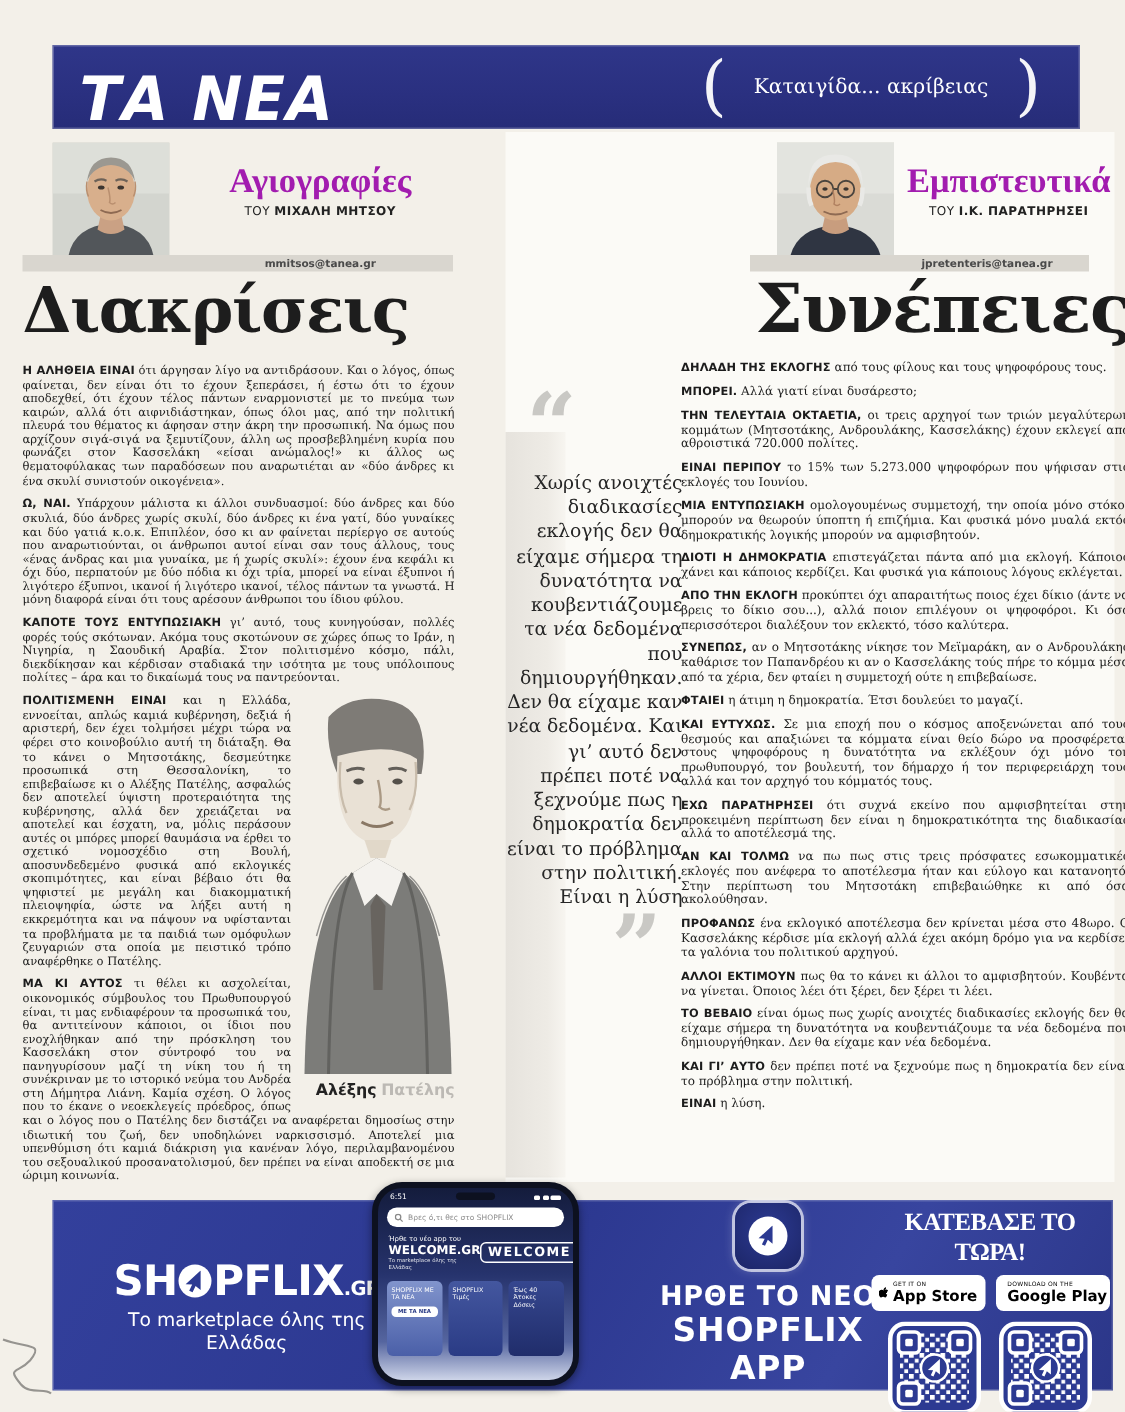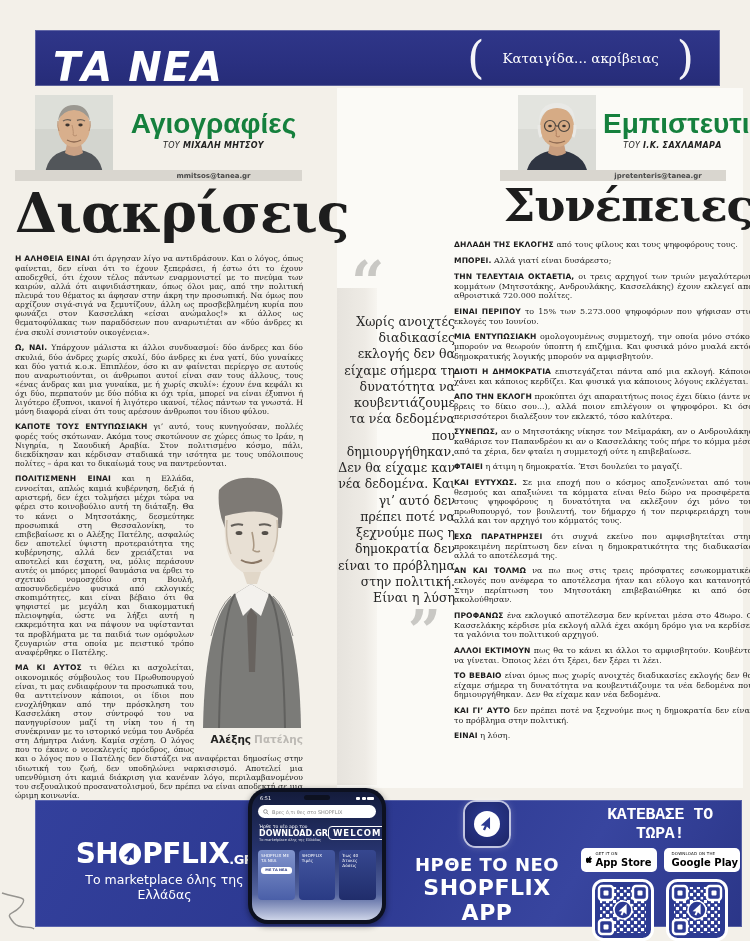--- a/index.html
+++ b/index.html
@@ -31,36 +31,36 @@
   
   .right-panel{left:337px;top:88px;width:406px;height:700px;background:#fbfaf6;}
   .right-gutter{left:337px;top:288px;width:40px;height:497px;
     background:linear-gradient(90deg,#e6e3dd, #eeebe5 70%, #f7f5f0);}
 
   
   .author-block{height:86px;}
   .author-photo{position:absolute;top:0;width:78px;height:80px;overflow:hidden;background:#d9d9d4;}
   .author-right{position:absolute;top:14px;text-align:center;}
   .section-title{
-    font-family:Liberation Sans, sans-serif;font-weight:700;font-size:28px;color:#15803d;line-height:1.05;
-  }
-  .byline{font-family:"DejaVu Sans",sans-serif;font-size:8px;color:#222;margin-top:3px;letter-spacing:.3px;font-style:italic;}
+    font-family:Liberation Serif, serif;font-weight:700;font-size:23px;color:#a21caf;line-height:1.05;
+  }
+  .byline{font-family:"DejaVu Sans",sans-serif;font-size:8px;color:#222;margin-top:3px;letter-spacing:.3px;}
   .byline b{font-weight:800;}
   .email-band{
     position:absolute;bottom:0;height:11px;background:#d9d6cf;
     font-family:"DejaVu Sans",sans-serif;font-size:7px;font-weight:700;color:#4a4a4a;
     display:flex;align-items:center;
   }
 
   
   .headline{
     font-family:"DejaVu Serif",serif;font-weight:700;color:#1d1d1d;
     line-height:1;margin:0 0 14px 0;letter-spacing:-1px;
   }
-  .headline.left{font-size:54px;}
+  .headline.left{font-size:42px;}
   .headline.right{font-size:45px;text-align:right;margin-bottom:12px;}
   .body-text{font-size:8px;line-height:1.18;color:#1c1c1c;text-align:justify;}
   .body-text p.para{margin:0 0 6px 0;}
   .lead{font-family:"DejaVu Sans",sans-serif;font-weight:800;font-size:7.6px;letter-spacing:.1px;}
   .left .body-text{font-size:7.7px;}
 
   .portrait-float{float:right;width:102px;margin:2px 0 2px 7px;}
   .portrait-caption{margin-top:3px;text-align:right;font-family:"DejaVu Sans",sans-serif;font-size:10.5px;}
   .portrait-caption .cap-bold{font-weight:800;color:#222;}
   .portrait-caption .cap-light{font-weight:700;color:#bcb9b4;margin-left:3px;}
@@ -109,31 +109,31 @@
     font-family:"DejaVu Sans",sans-serif;font-size:8.5px;letter-spacing:1px;font-weight:600;}
   .cards-row{display:flex;gap:4px;padding:5px 6px 0;}
   .mini-card{width:38px;height:50px;border-radius:4px;color:#fff;font-family:"DejaVu Sans",sans-serif;
     font-size:4.2px;line-height:1.25;padding:3px;box-sizing:border-box;}
   .mini-card.c1{background:linear-gradient(180deg,#8194cc,#4a5fa8);}
   .mini-card.c2{background:linear-gradient(180deg,#44579f,#2a3b85);}
   .mini-card.c3{background:linear-gradient(180deg,#36478f,#202d6b);}
   .mini-badge{margin-top:4px;background:#fff;color:#2a3b85;border-radius:3px;font-size:3.6px;
     text-align:center;padding:1px 0;font-weight:700;}
 
-  .ad-promo{position:absolute;left:377px;top:2px;width:150px;text-align:center;color:#fff;}
+  .ad-promo{position:absolute;left:402px;top:2px;width:150px;text-align:center;color:#fff;}
   .app-icon{width:44px;height:44px;margin:0 auto;border-radius:11px;
     background:radial-gradient(circle at 50% 40%,#2c3a92,#1c2566);
     box-shadow:0 0 0 2px rgba(255,255,255,.65),0 0 8px rgba(255,255,255,.35);
     display:flex;align-items:center;justify-content:center;}
   .app-icon .dot{width:26px;height:26px;border-radius:50%;background:#fff;display:flex;align-items:center;justify-content:center;}
   .promo-line1{font-family:"DejaVu Sans",sans-serif;font-size:18px;font-weight:600;margin-top:8px;letter-spacing:.5px;}
   .promo-line2{font-family:"DejaVu Sans",sans-serif;font-size:22px;font-weight:800;letter-spacing:.5px;}
 
   .ad-right{position:absolute;left:545px;top:5px;width:160px;color:#fff;}
-  .ad-cta{font-family:Liberation Mono, monospace;font-size:16.5px;font-weight:800;text-align:center;letter-spacing:-.3px;}
+  .ad-cta{font-family:Liberation Serif, serif;font-size:16.5px;font-weight:800;text-align:center;letter-spacing:-.3px;}
   .badges-row{display:flex;gap:7px;justify-content:center;margin-top:5px;}
   .store-badge{width:76px;height:24px;background:#fff;border-radius:5px;display:flex;align-items:center;gap:3px;
     padding:0 5px;box-sizing:border-box;color:#000;}
   .store-badge .txt{display:flex;flex-direction:column;line-height:1.1;font-family:"DejaVu Sans",sans-serif;justify-content:center;}
   .store-badge .small{font-size:4px;letter-spacing:.2px;}
   .store-badge .big{font-size:10px;font-weight:700;white-space:nowrap;}
   .qr-row{display:flex;gap:12px;justify-content:center;margin-top:7px;}
 
   .scribble{left:0;top:885px;}
 </style>
@@ -209,21 +209,21 @@
       <ellipse cx="32" cy="31" rx="1.8" ry="1.2" fill="#3c3530"></ellipse>
       <ellipse cx="46" cy="31" rx="1.8" ry="1.2" fill="#3c3530"></ellipse>
       <path d="M37,31 q2,8 1,10 q2,2 4,0" stroke="#b08060" fill="none"></path>
       <path d="M31,46 q8,4 16,0" stroke="#8e6a52" stroke-width="1.3" fill="none"></path>
     </svg>
   </div>
   <div class="author-right" style="left:148px;width:139px;">
     <div class="section-title">Εμπιστευτικά</div>
     <div class="byline">
       <span>ΤΟΥ</span>
-      <b>Ι.Κ. ΣΑΧΛΑΜΑΡΑ</b>
+      <b>Ι.Κ. ΠΑΡΑΤΗΡΗΣΕΙ</b>
     </div>
   </div>
   <div class="email-band" style="left:45px;right:16px;justify-content:center;padding-left:90px;">
     <span>jpretenteris@tanea.gr</span>
   </div>
 </div>
 
 <div class="abs left" style="left:15px;top:186px;width:288px;">
   <h1 class="headline left">Διακρίσεις</h1>
   <div class="body-text">
@@ -342,21 +342,21 @@
       <div class="search-pill">
         <svg width="6" height="6" viewBox="0 0 10 10">
             <circle cx="4" cy="4" r="3" fill="none" stroke="#888" stroke-width="1.4"></circle>
             <path d="M6.3,6.3 L9,9" stroke="#888" stroke-width="1.4"></path>
           </svg>
         <span>Βρες ό,τι θες στο SHOPFLIX</span>
       </div>
       <div class="promo-row">
         <div class="promo-left">
           <div class="promo-small">Ήρθε το νέο app του</div>
-          <div class="promo-brand">DOWNLOAD.GR</div>
+          <div class="promo-brand">WELCOME.GR</div>
           <div class="promo-sub">Το marketplace όλης της Ελλάδας</div>
         </div>
         <div class="welcome-box">WELCOME</div>
       </div>
       <div class="cards-row">
         <div class="mini-card c1">
           <span>SHOPFLIX ΜΕ ΤΑ ΝΕΑ</span>
           <div class="mini-badge">ΜΕ ΤΑ ΝΕΑ</div>
         </div>
         <div class="mini-card c2">

